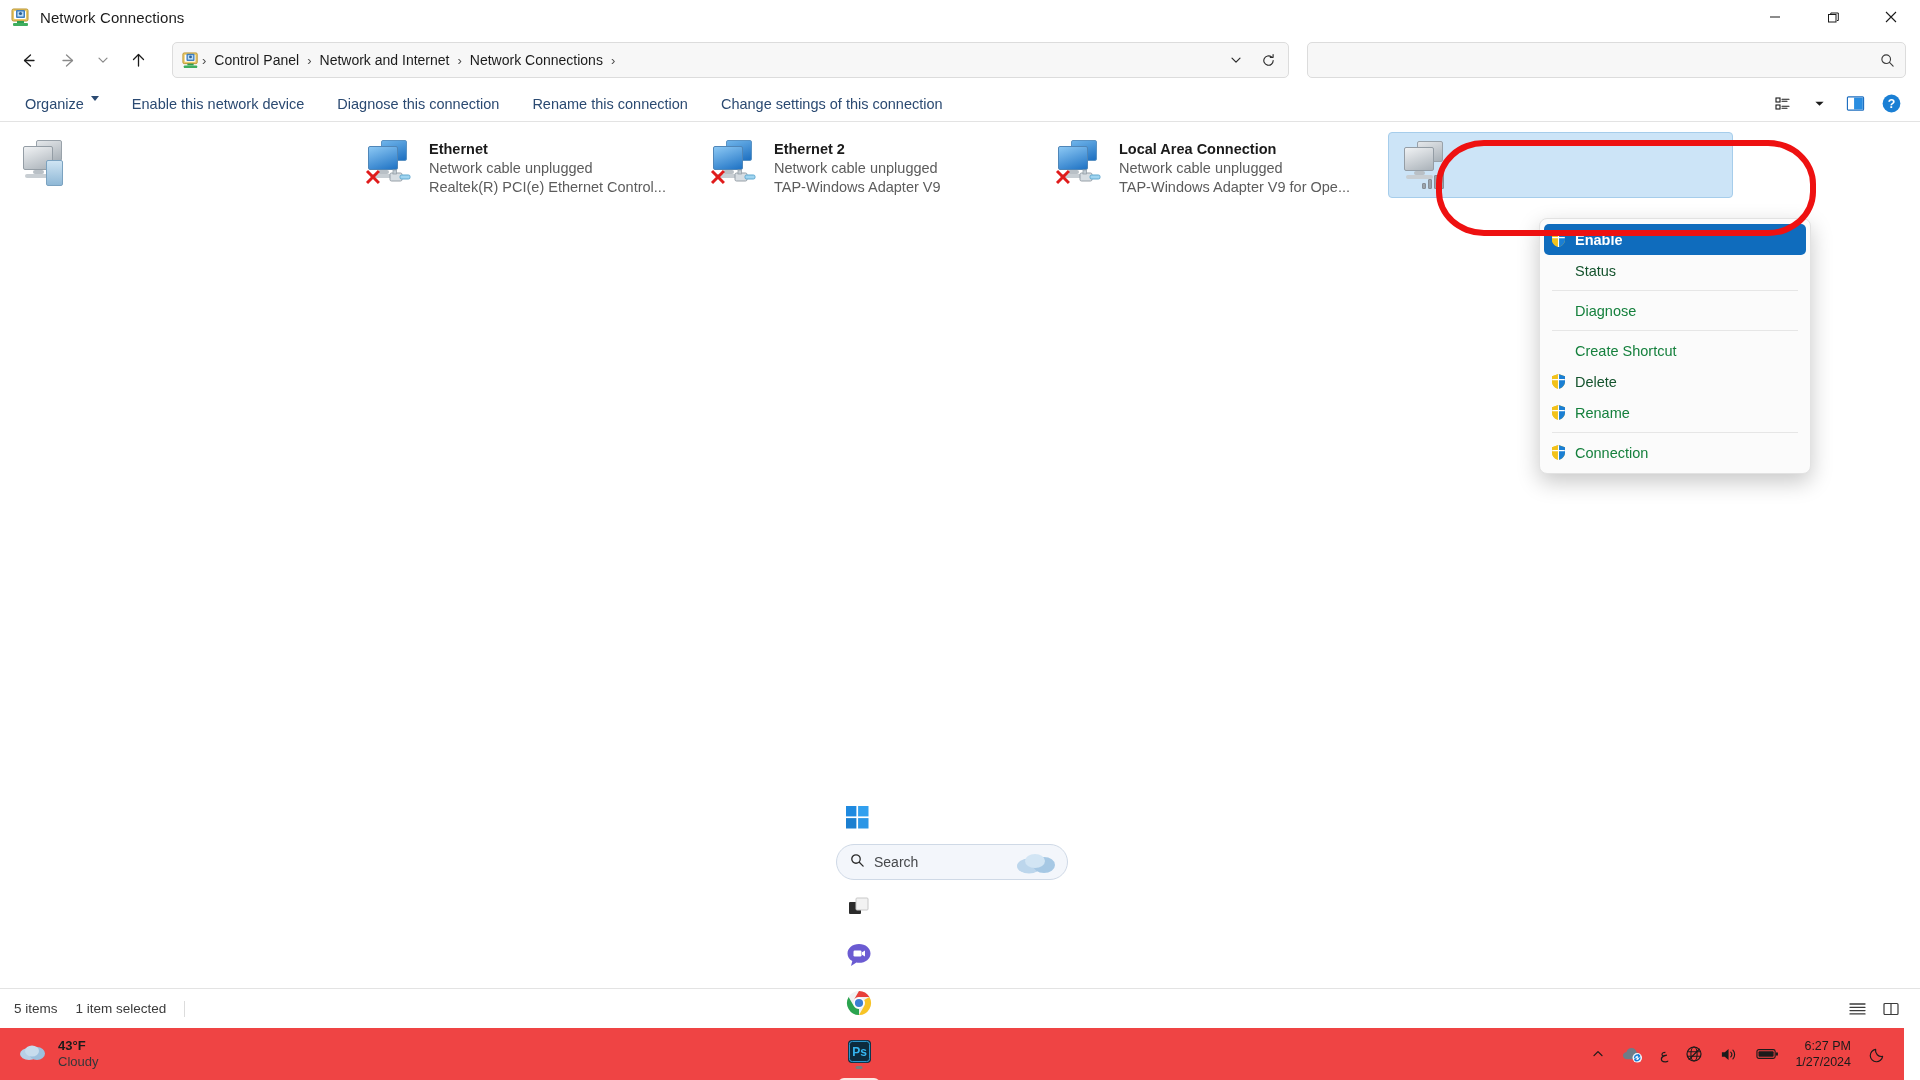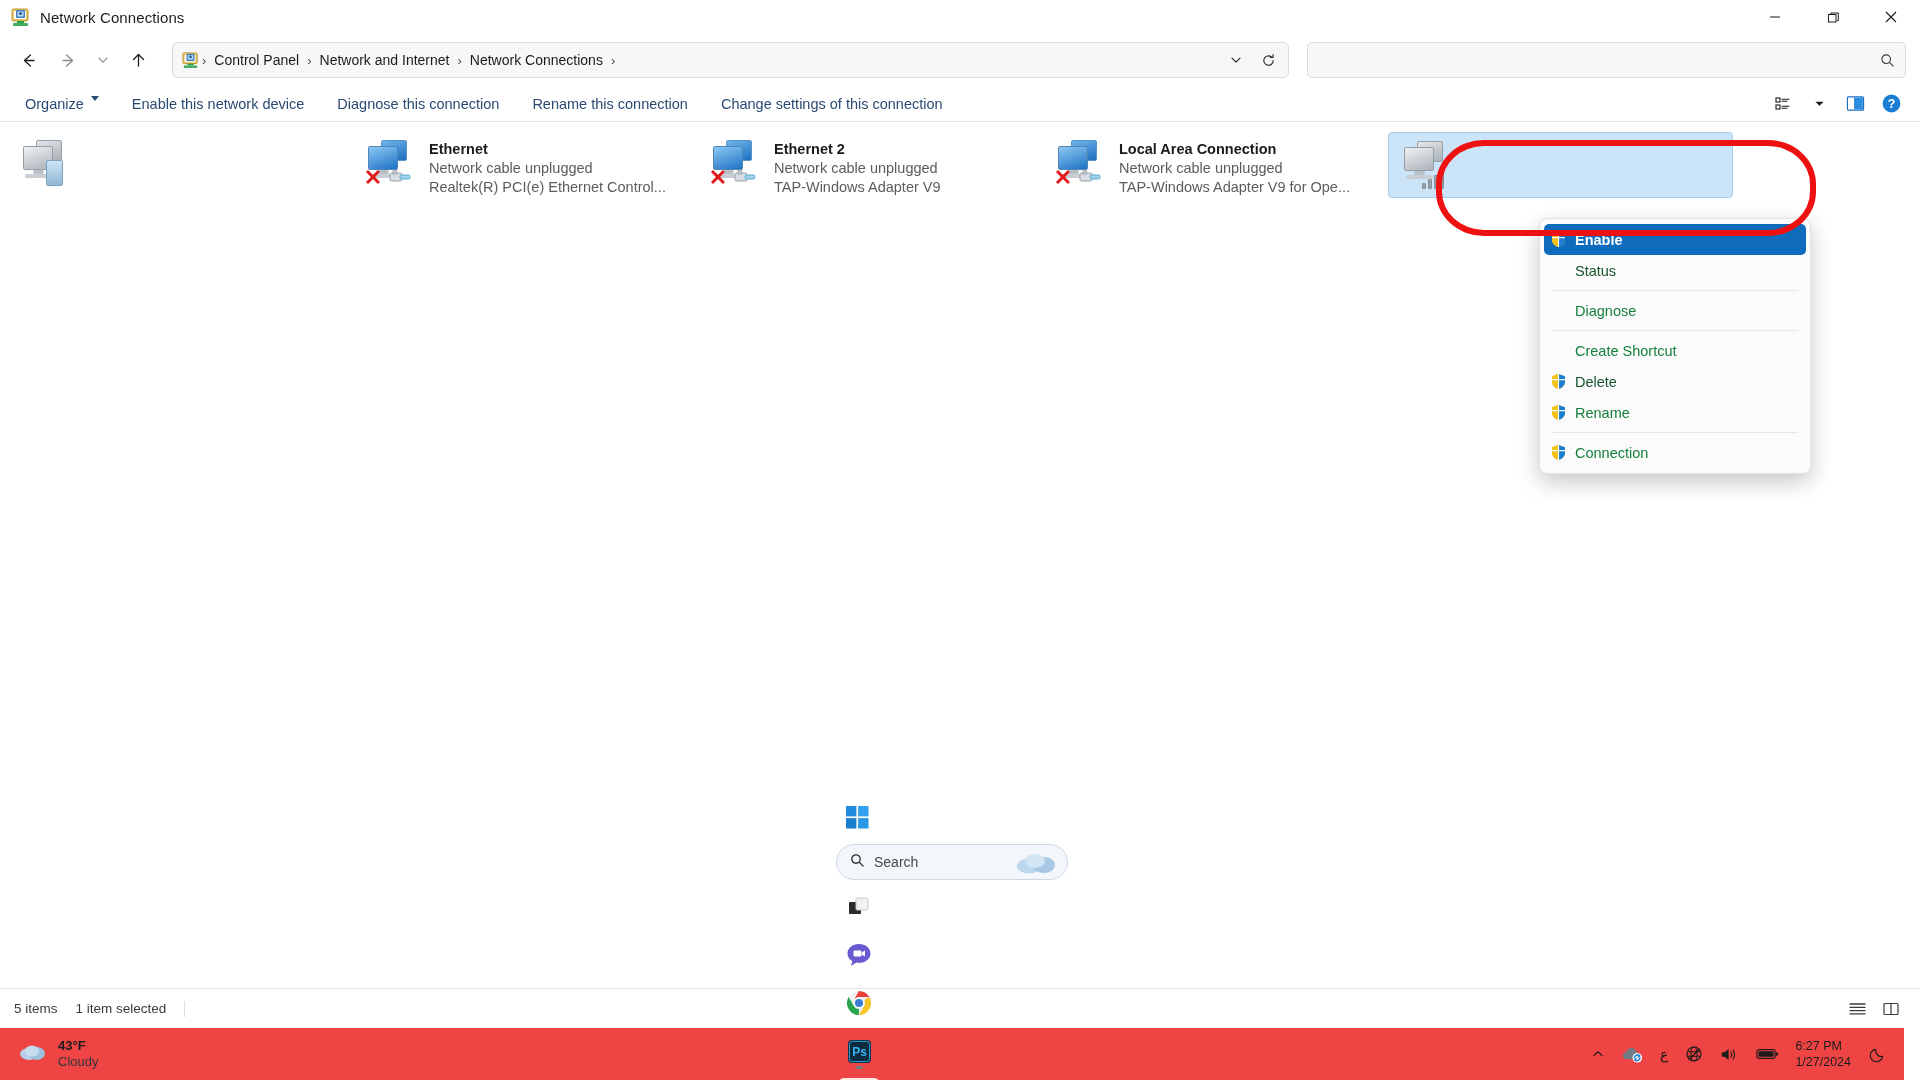--- a/index.html
+++ b/index.html
@@ -320,21 +320,21 @@
     position: absolute; right: 10px;
     display: flex; align-items: center; gap: 3px;
   }
   .tray-btn {
     height: 40px; border-radius: 5px;
     display: flex; align-items: center; justify-content: center;
     padding: 0 7px; color: #1b1b1b;
   }
   .tray-ime { font-size: 14px; color: #1b1b1b; }
   .clock {
-    line-height: 16px;
+    text-align: right; line-height: 16px;
     padding: 0 8px 0 6px;
     font-size: 12.5px; color: #1b1b1b;
   }
 </style>
 </head>
 <body>
 
 <div class="titlebar">
   <div class="titlebar-left">
     <span class="app-icon">

